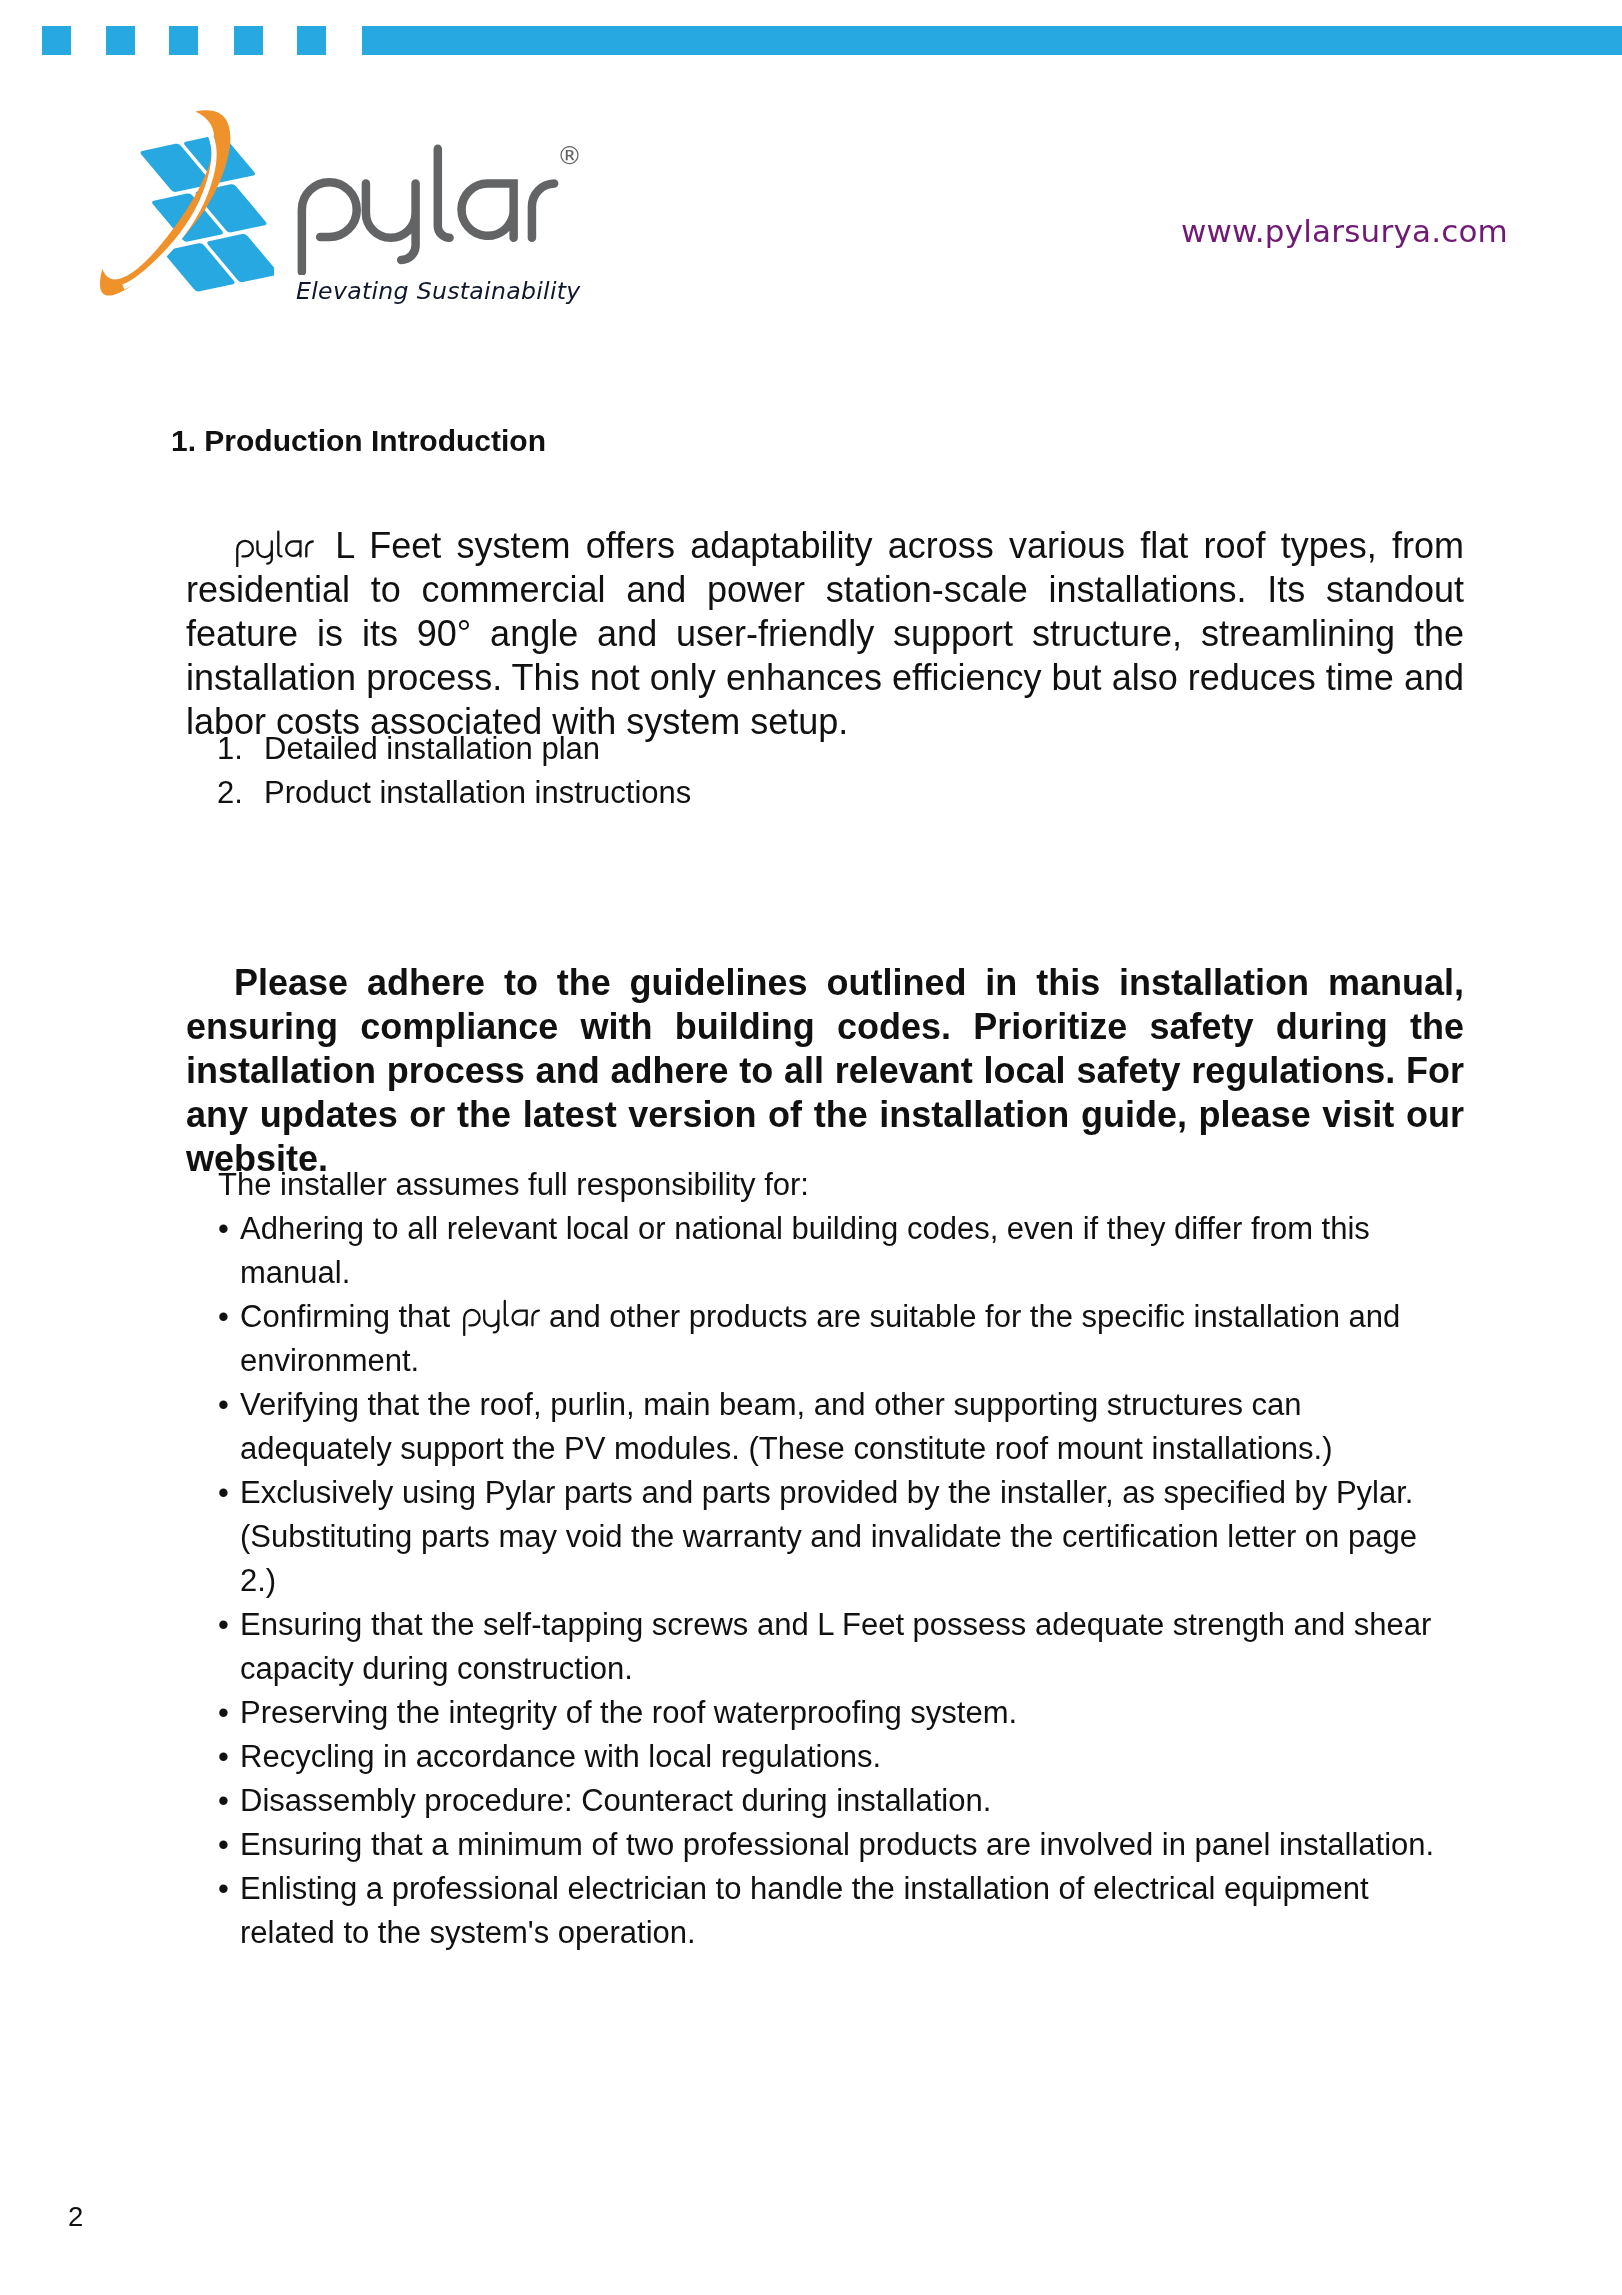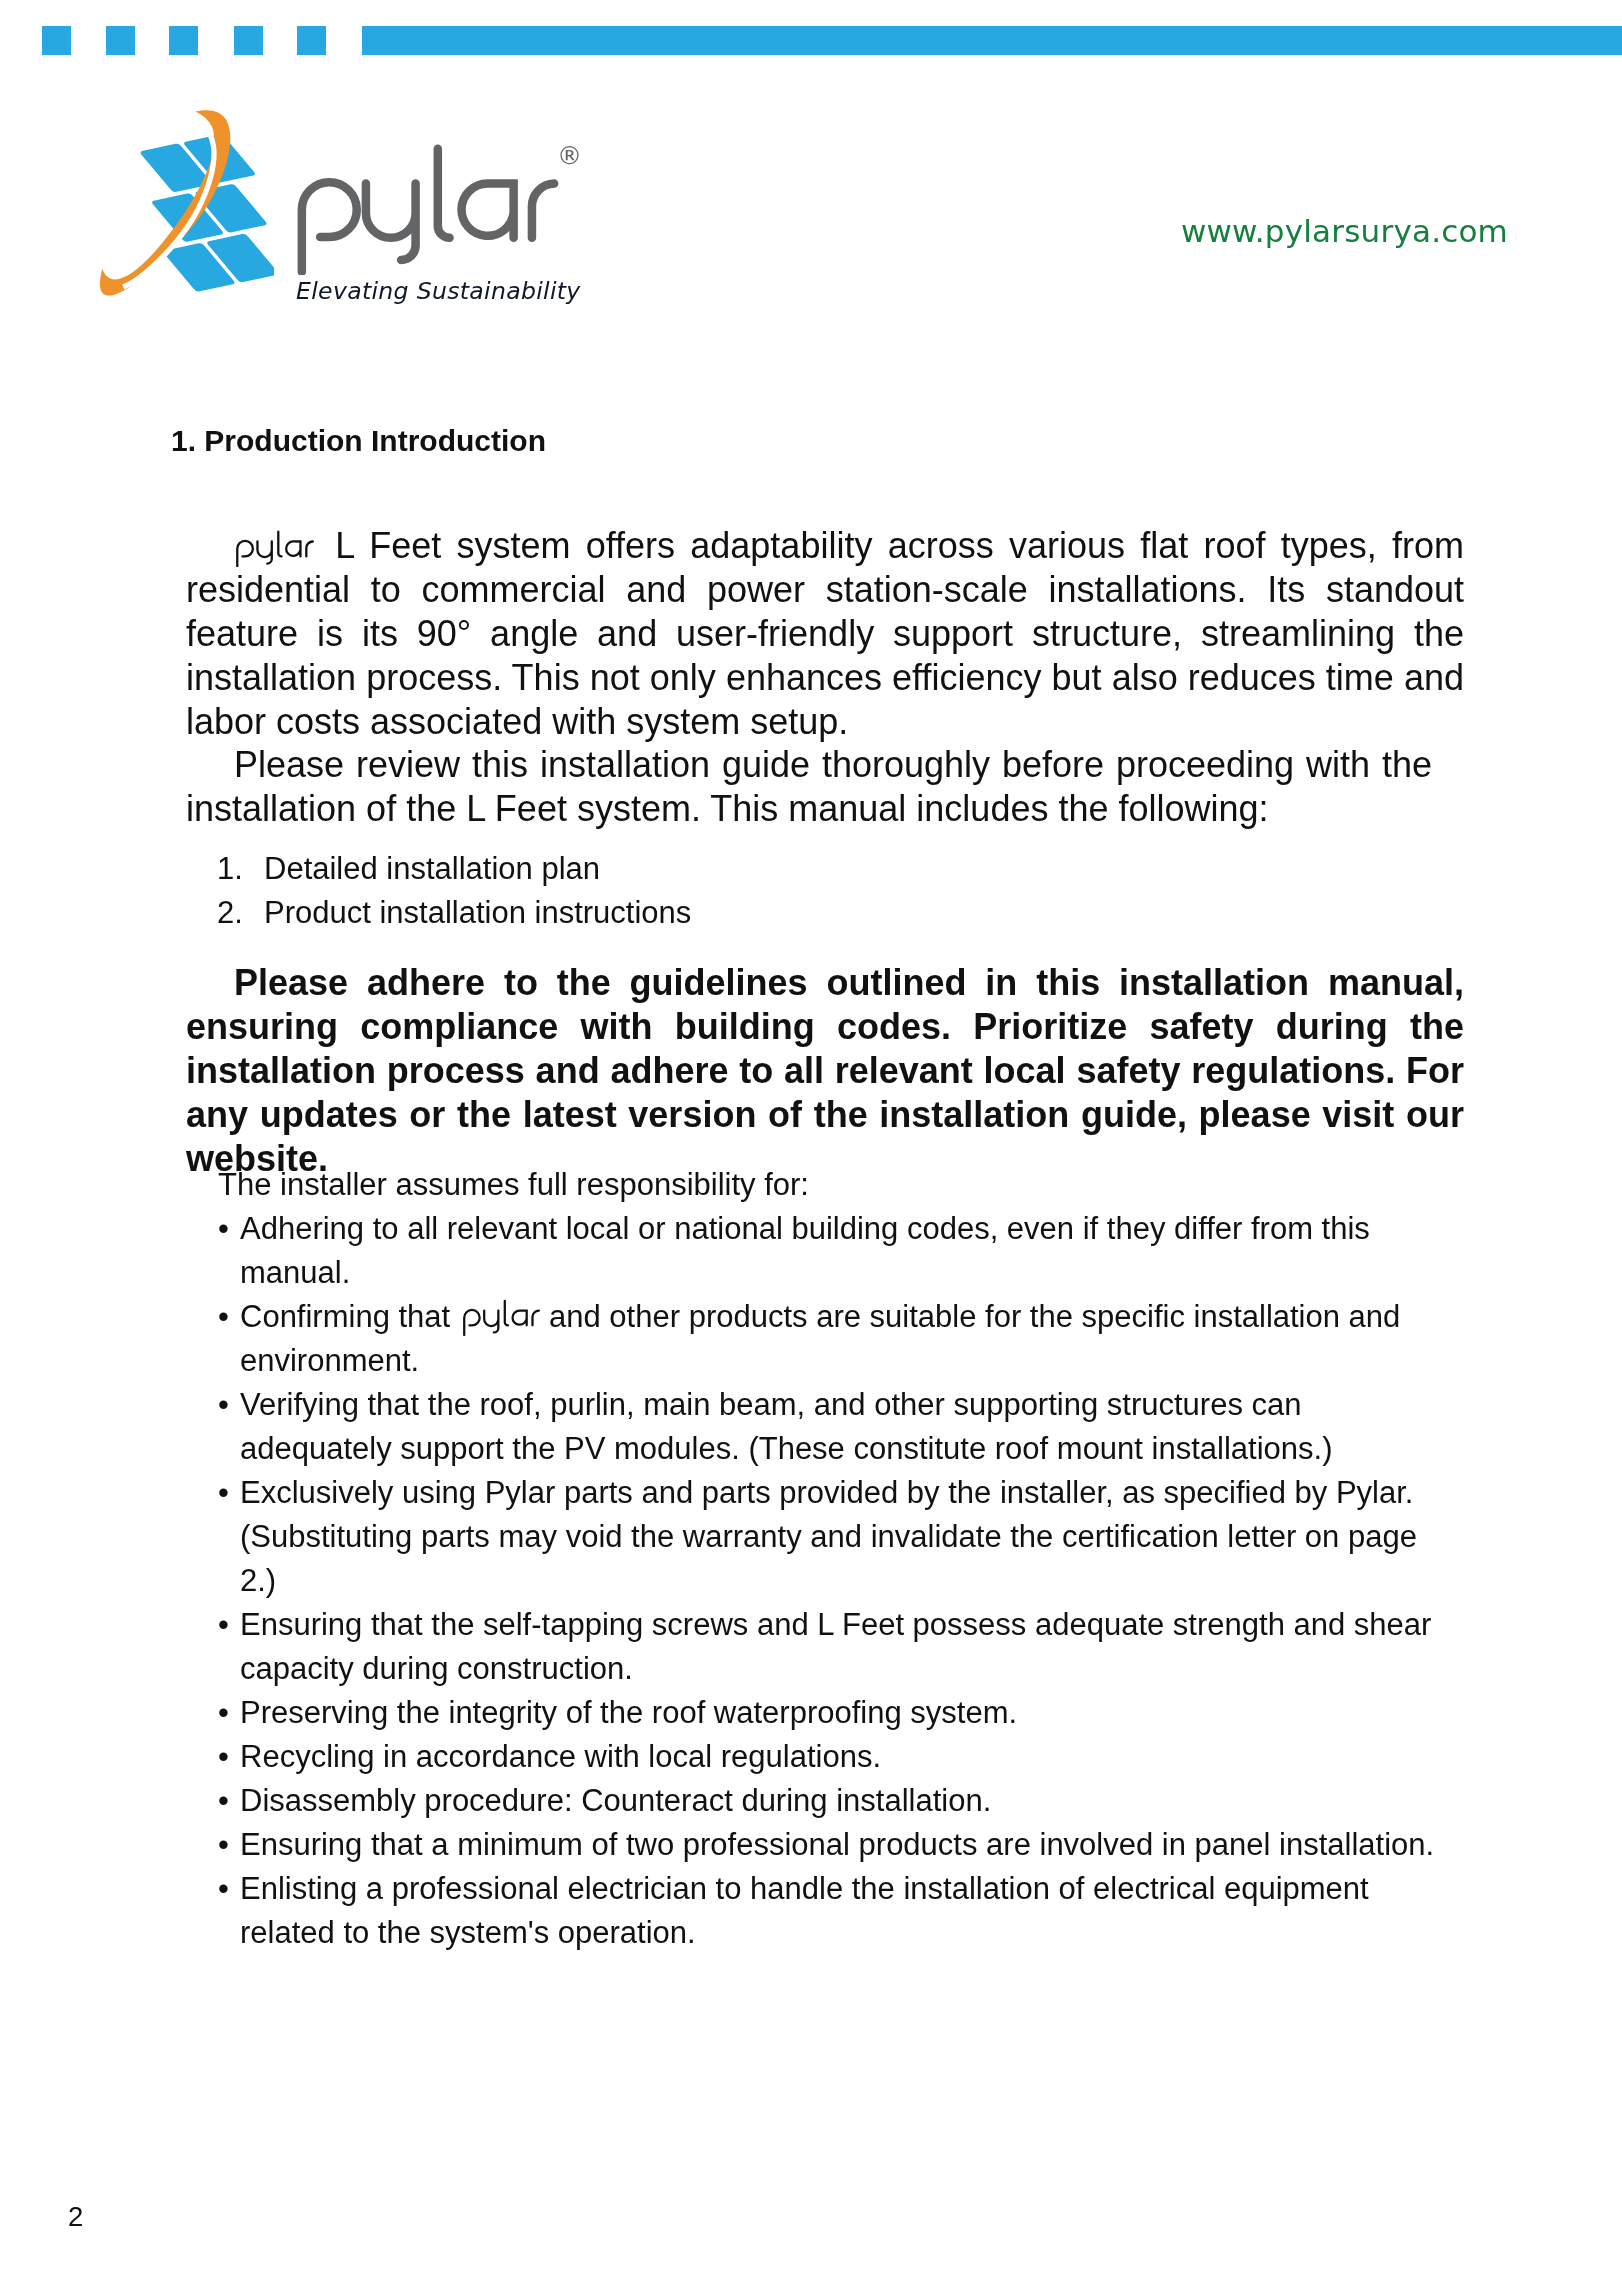--- a/index.html
+++ b/index.html
@@ -11,21 +11,21 @@
     .stripe-bar { position: absolute; top: 26px; left: 362px; right: 0; height: 29px; background: #27a8e0; }
 
     
     .logo-mark { position: absolute; left: 97px; top: 105px; width: 177px; height: 203px; }
     .logo-word { position: absolute; left: 294px; top: 141px; width: 268px; height: 134px; }
     .logo-reg { position: absolute; left: 557px; top: 143px; font-size: 25px; color: #636466;
                 font-family: "DejaVu Sans", sans-serif; line-height: 1; }
     .logo-tagline { position: absolute; left: 296px; top: 280px; font-size: 23.6px; font-style: italic;
                     color: #0f172a; font-family: "DejaVu Sans", sans-serif; letter-spacing: 0.3px; line-height: 1; }
 
-    .website { position: absolute; left: 1181px; top: 216px; font-size: 31px; color: #15803d;
+    .website { position: absolute; left: 1181px; top: 216px; font-size: 31px; color: #701a75;
                font-family: "DejaVu Sans", sans-serif; letter-spacing: 0.2px; line-height: 1; }
 
     
     .content { position: absolute; left: 170px; width: 1278px; }
     .heading { position: absolute; left: 171px; top: 419px; font-size: 30px; font-weight: bold; line-height: 44px; margin: 0; }
 
     .para { font-size: 36px; line-height: 44px; text-align: justify; text-indent: 48px; margin: 16px; }
     .p1 { top: 508px; }
     .p2 { top: 727px; }
     .p3 { top: 945px; font-weight: bold; }
@@ -103,21 +103,20 @@
       <path d="M 36 19 L 36 32 A 11 11 0 0 0 58 32 L 58 19 M 58 32 L 58 46 A 7 7 0 0 1 51 53"></path>
       <path d="M 68 4 L 68 37 A 5 5 0 0 0 73 42"></path>
       <path d="M 102 31 A 11 11 0 1 1 91 19 L 102 19 L 102 42"></path>
       <path d="M 111 42 L 111 29 A 10 10 0 0 1 121 19"></path>
     </g>
   </svg>
   <span>L Feet system offers adaptability across various flat roof types, from residential to commercial and power station-scale installations. Its standout feature is its 90° angle and user-friendly support structure, streamlining the installation process. This not only enhances efficiency but also reduces time and labor costs associated with system setup.</span>
 </p>
 
 <div class="content p2" style="position:absolute;">
-  <p class="para">Please review this installation guide thoroughly before proceeding with the installation of the L Feet system. This manual includes the following:</p>
   <ol class="numlist">
     <li>
       <span class="num">1.</span>
       <span>Detailed installation plan</span>
     </li>
     <li>
       <span class="num">2.</span>
       <span>Product installation instructions</span>
     </li>
   </ol>

